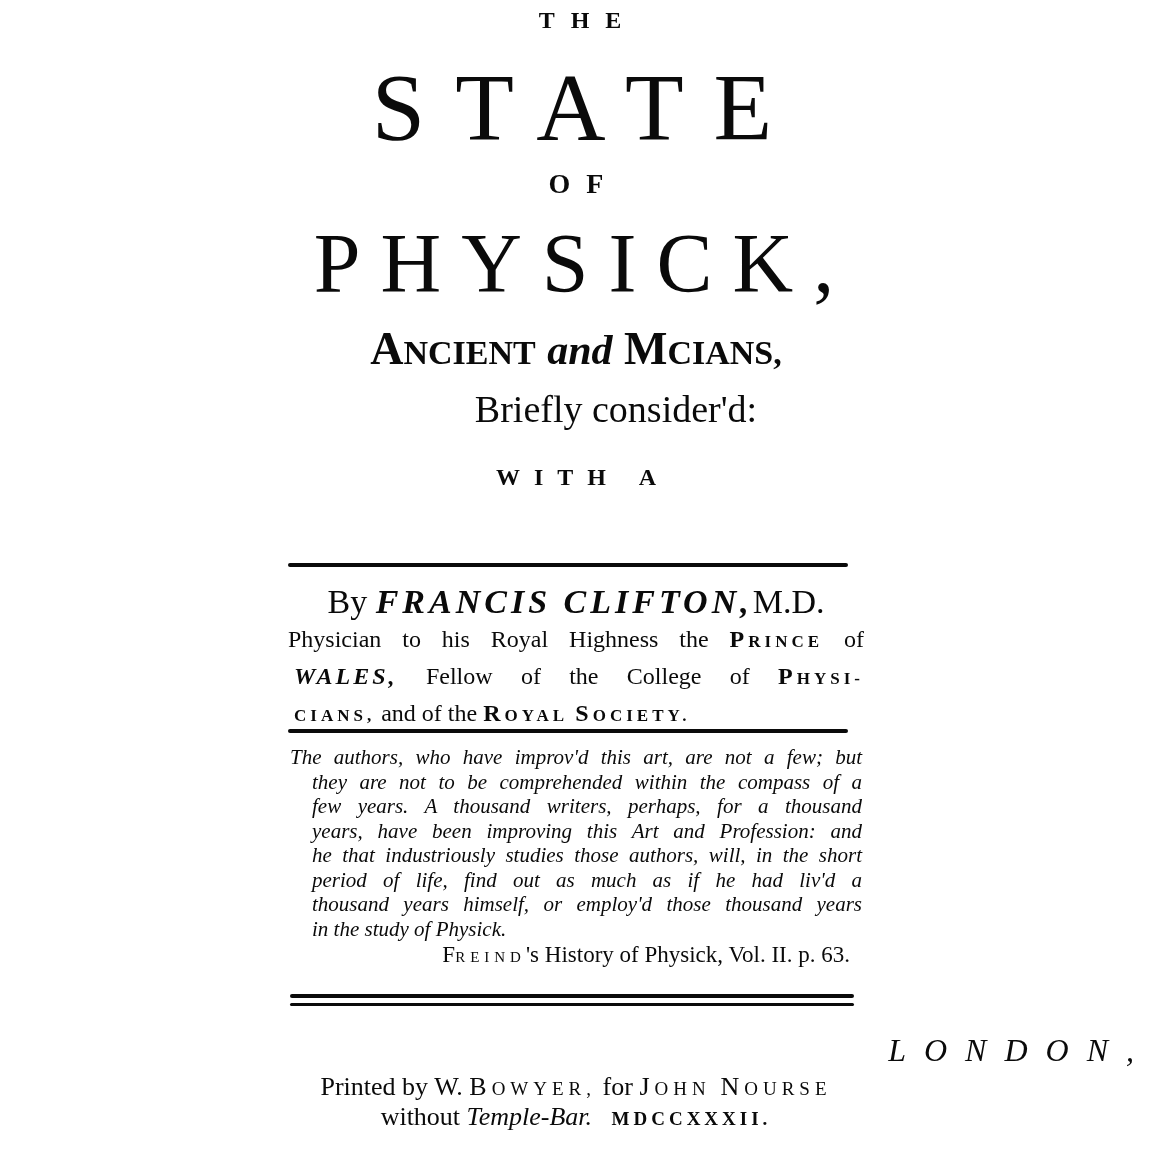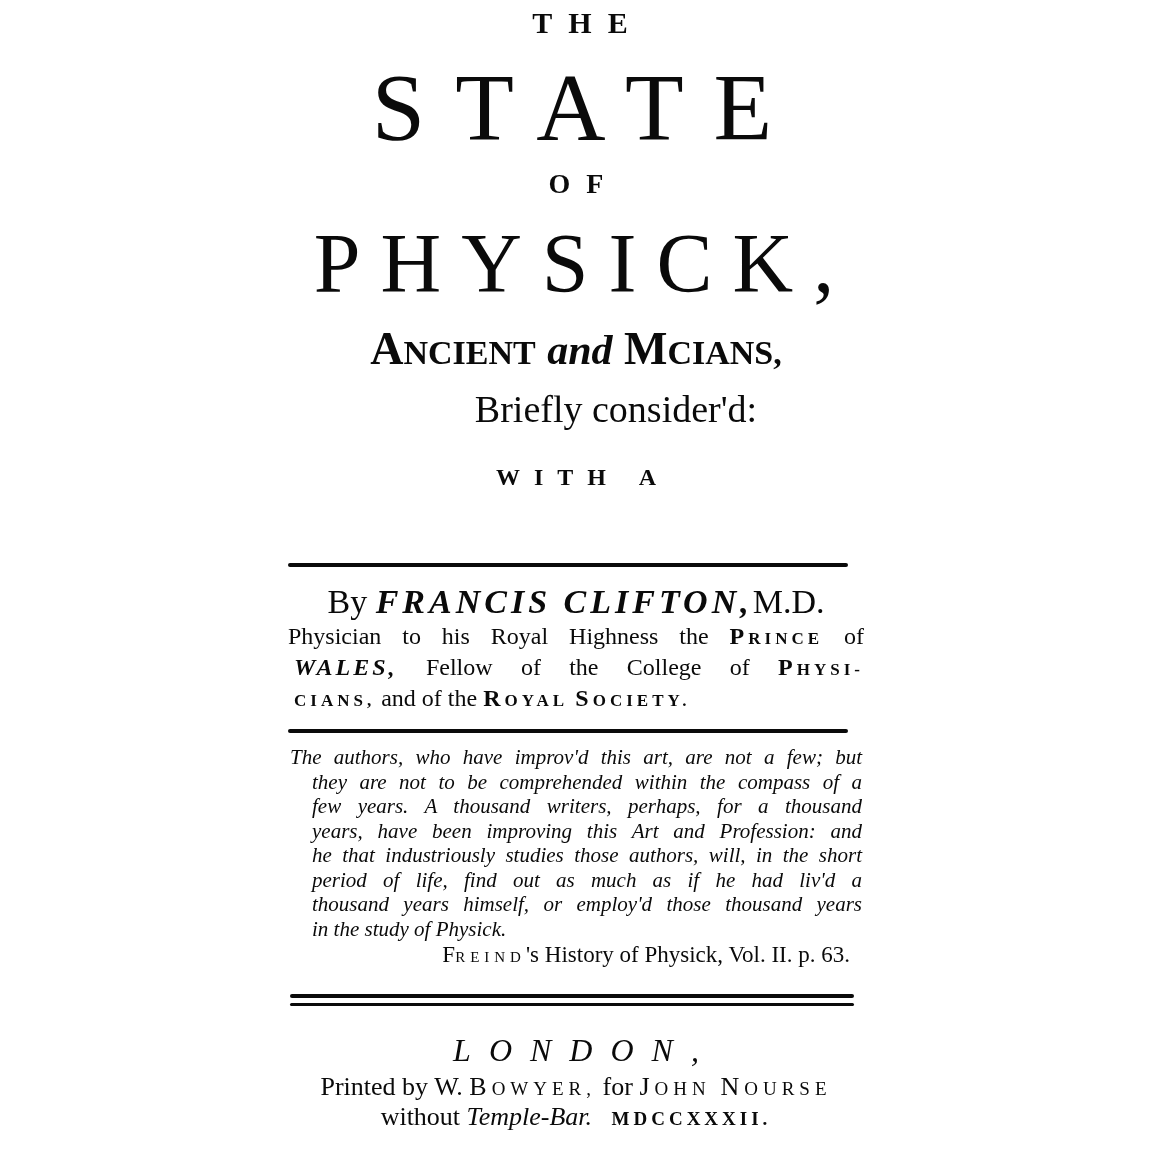--- a/index.html
+++ b/index.html
@@ -25,21 +25,21 @@
     .line {
       position: absolute;
       left: 0;
       width: 1152px;
       text-align: center;
       white-space: nowrap;
       line-height: 1;
     }
     .t-the {
       top: 8px;
-      font-size: 30px;
+      font-size: 24px;
       font-weight: bold;
       letter-spacing: 16px;
       padding-left: 24px;
       box-sizing: border-box;
     }
     .t-state {
       top: 60px;
       font-size: 96px;
       letter-spacing: 30px;
       padding-left: 30px;
@@ -120,21 +120,21 @@
       line-height: 40px;
       white-space: nowrap;
     }
     .by-name {
       font-style: italic;
       font-weight: bold;
       letter-spacing: 4px;
     }
     .desc {
       font-size: 24px;
-      line-height: 29px;
+      line-height: 35px;
       text-align: justify;
       text-align-last: justify;
       white-space: nowrap;
     }
     .desc-line { display: block; }
     .desc-indent { padding-left: 6px; }
     .sc-tiny { font-size: 17px; letter-spacing: 4px; font-weight: bold; }
     .italic-bold-caps { font-style: italic; font-weight: bold; letter-spacing: 3px; }
 
     .quote-block {
@@ -165,20 +165,21 @@
     }
     .cite-sc { font-size: 15px; letter-spacing: 5px; font-weight: normal; }
 
     .t-london {
       top: 1034px;
       font-size: 32px;
       font-style: italic;
       letter-spacing: 18px;
       padding-left: 18px;
       box-sizing: border-box;
+      text-align: right;
     }
     .t-printed {
       top: 1074px;
       font-size: 26px;
       left: 0;
     }
     .imprint-sc { font-size: 19px; letter-spacing: 5px; }
     .t-without {
       top: 1104px;
       font-size: 26px;

